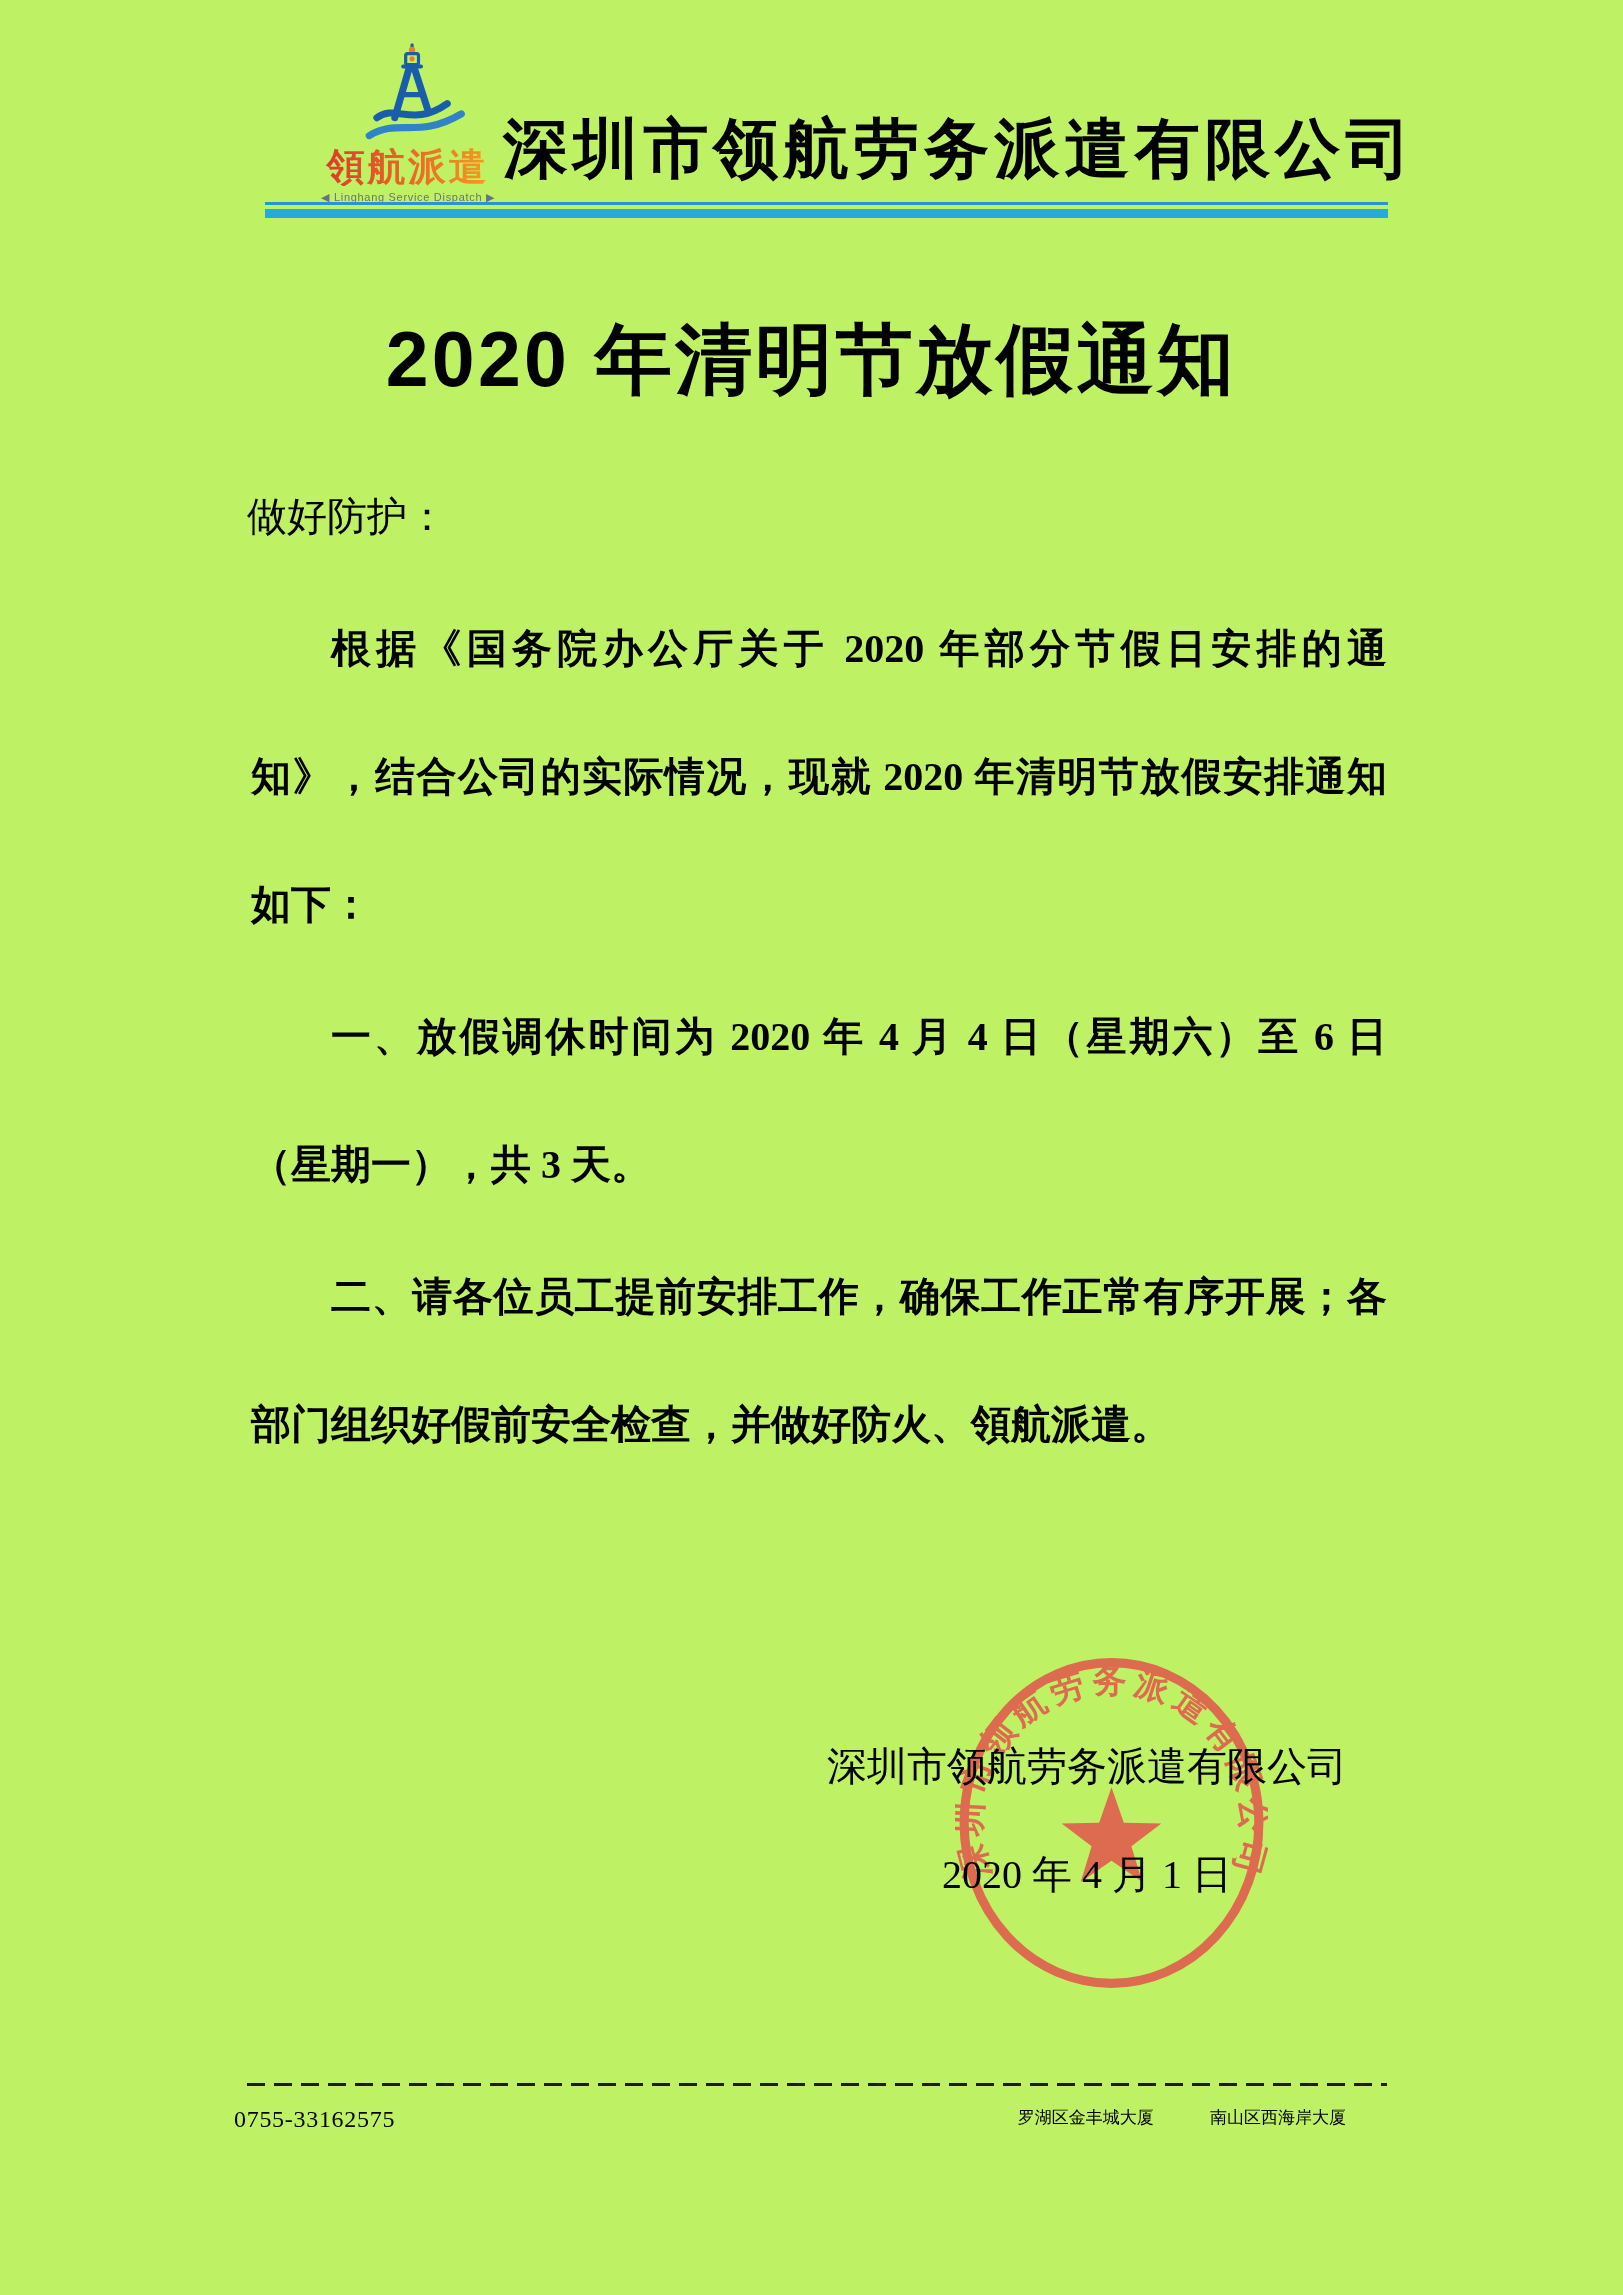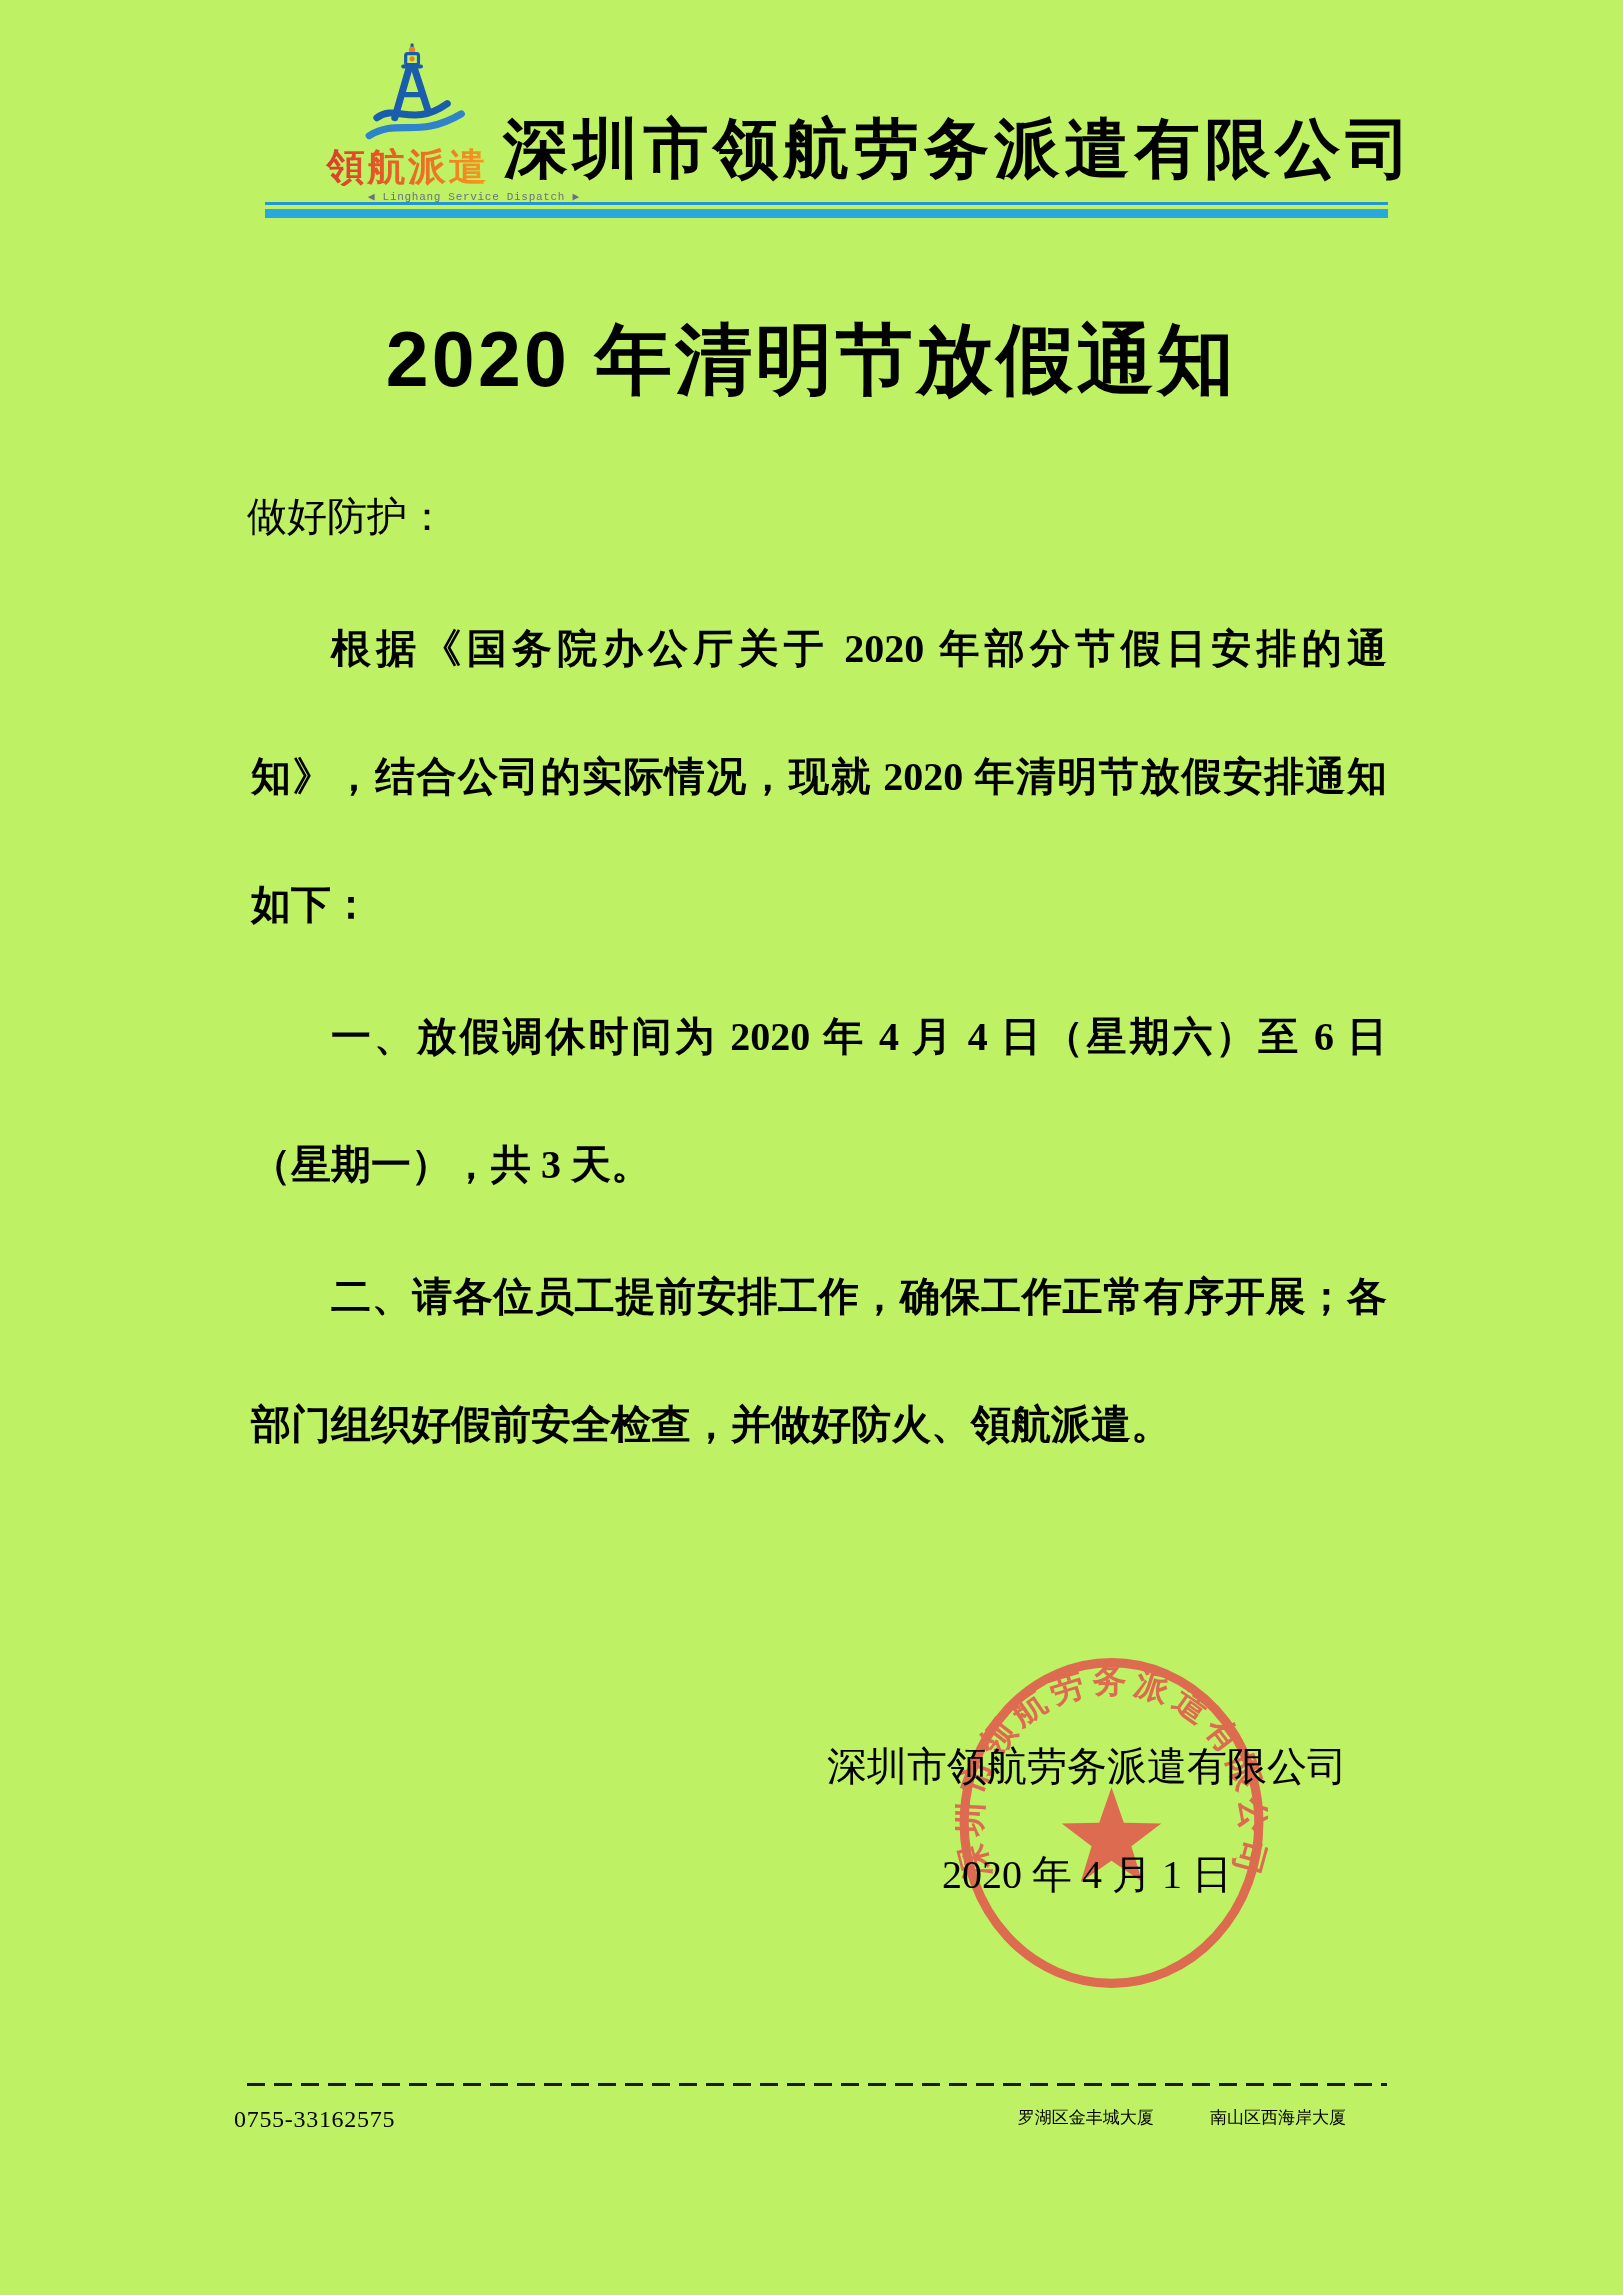--- a/index.html
+++ b/index.html
@@ -23,22 +23,22 @@
   }
   @supports ((-webkit-background-clip:text) or (background-clip:text)){
     .brand-cn{
       background:linear-gradient(90deg,#d93a2b 0%,#ee7623 65%,#f6a01e 100%);
       -webkit-background-clip:text;background-clip:text;color:transparent;
     }
   }
   .brand-tagline{
     position:absolute;left:321px;top:191px;width:174px;
     text-align:center;font-size:11px;line-height:1.2;
-    font-family:Liberation Mono, monospace;
-    color:#6a6f85;letter-spacing:0.7px;white-space:nowrap;margin-left:47px;
+    font-family:Liberation Sans, sans-serif;
+    color:#6a6f85;letter-spacing:0.7px;white-space:nowrap;
   }
   .company-name{
     position:absolute;left:503px;top:117px;width:864px;
     font-size:65px;line-height:1;font-weight:900;
     letter-spacing:5.2px;white-space:nowrap;
     font-family:"Liberation Serif","DejaVu Serif",serif;
   }
   .rule-thin{position:absolute;left:265px;top:202px;width:1123px;height:3.3px;background:#2496d4;}
   .rule-thick{position:absolute;left:265px;top:209px;width:1123px;height:8.5px;background:#29a8e0;}
 

